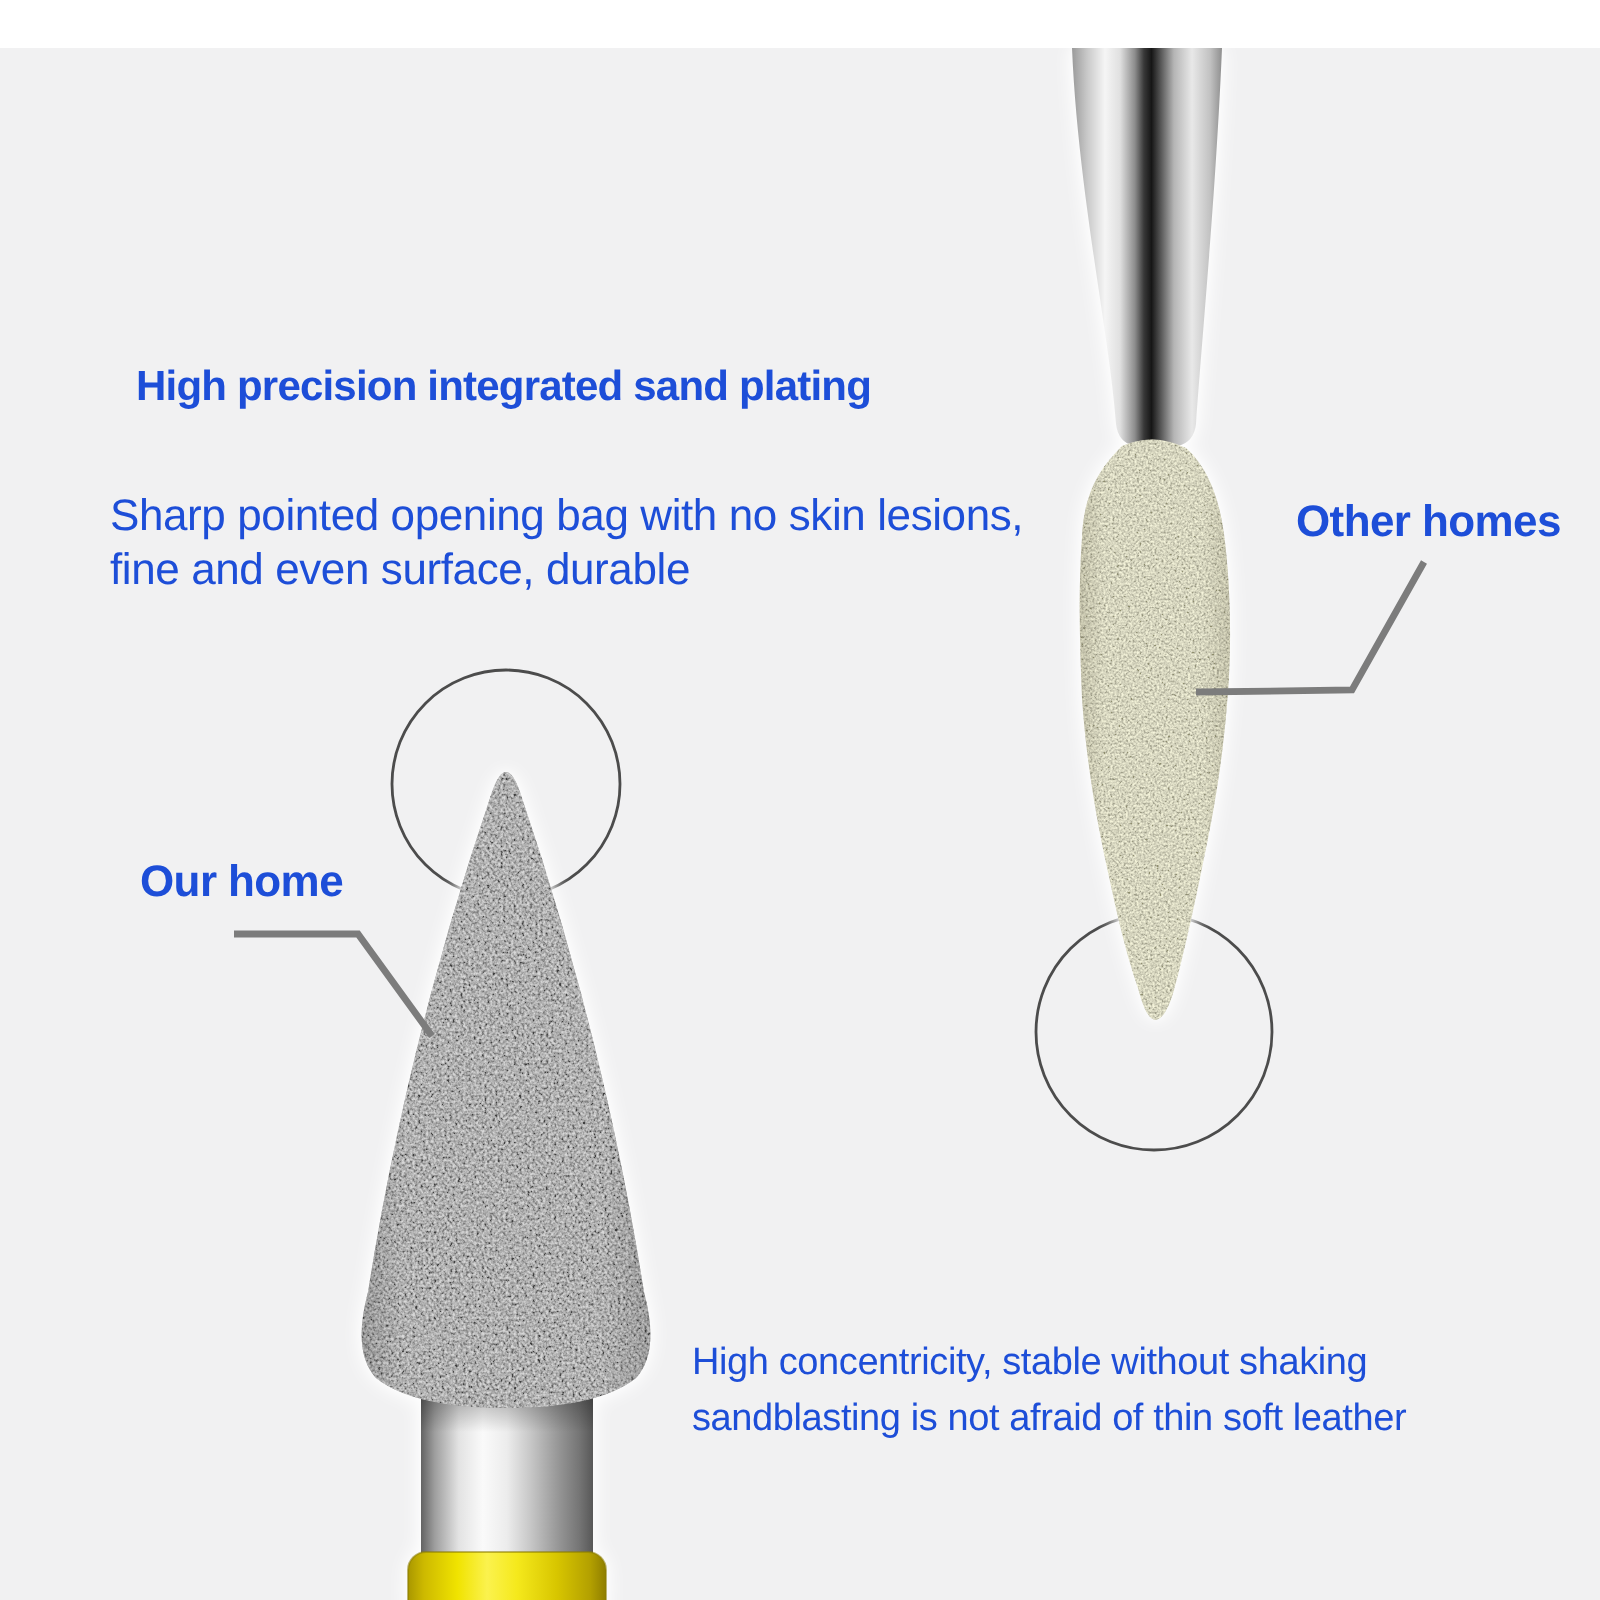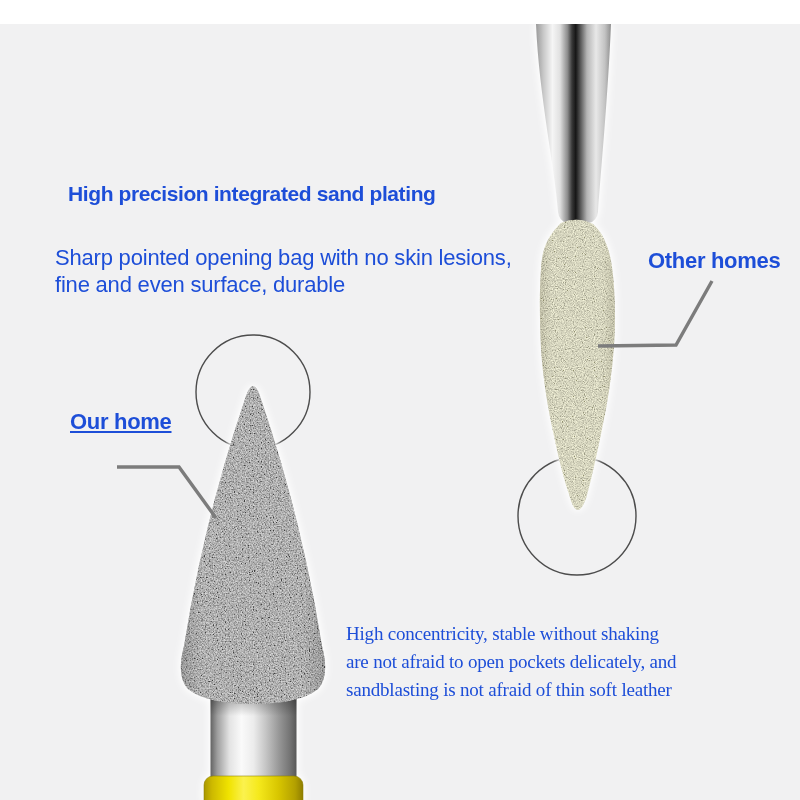--- a/index.html
+++ b/index.html
@@ -9,23 +9,23 @@
     font-family:"Liberation Sans","DejaVu Sans",sans-serif;
     color:#1d4ed8;
     margin-top:24px;
   }
   .art{position:absolute;left:0;top:0;width:800px;height:800px;}
   .bit{filter:drop-shadow(0 0 5px rgba(255,255,255,.9)) drop-shadow(0 0 2px rgba(255,255,255,.7));}
   .t{position:absolute;white-space:nowrap;}
   .headline{left:68px;top:158px;font-size:21px;font-weight:bold;letter-spacing:-0.4px;}
   .subhead{left:55px;top:220px;font-size:22px;line-height:27px;letter-spacing:-0.2px;}
   .label{font-size:22px;font-weight:bold;letter-spacing:-0.3px;}
-  .label-our{left:70px;top:385px;text-decoration:underline;}
+  .label-our{left:70px;top:404px;}
   .label-other{left:648px;top:224px;text-align:center;}
-  .footer{left:346px;top:596px;font-size:19px;line-height:28px;letter-spacing:-0.2px;font-family:Liberation Serif, serif;}
+  .footer{left:346px;top:644px;font-size:19px;line-height:28px;letter-spacing:-0.2px;}
 </style>
 </head>
 <body>
 
 <div class="canvas">
 
   <svg class="art" viewBox="0 0 800 800">
     <defs>
       <path id="coneP" d="M246,372 Q253,352 260,372 Q302,495 322,622 Q330,652 318,665 Q299,680 253,680 Q207,680 188,665 Q176,652 184,622 Q204,495 246,372 Z"></path>
       <path id="gritP" d="M561,199 C550,210 542,222 541,245 C539,272 540,300 541,325 C543,355 548,385 554,412 C559,436 564,456 569,470 Q573,486 578,486 Q583,485 587,471 C592,452 597,430 602,405 C608,377 612,350 614,322 C616,295 615,266 612,243 C609,220 601,207 593,200 Q577,192 561,199 Z"></path>
@@ -137,17 +137,16 @@
     <div>Sharp pointed opening bag with no skin lesions,</div>
     <div>fine and even surface, durable</div>
   </div>
 
   <div class="t label label-other">Other homes</div>
 
   <div class="t label label-our">Our home</div>
 
   <div class="t footer">
     <div>High concentricity, stable without shaking</div>
-    <div>are not afraid to open pockets delicately, and</div>
     <div>sandblasting is not afraid of thin soft leather</div>
   </div>
 
 </div>
 
 </body></html>

